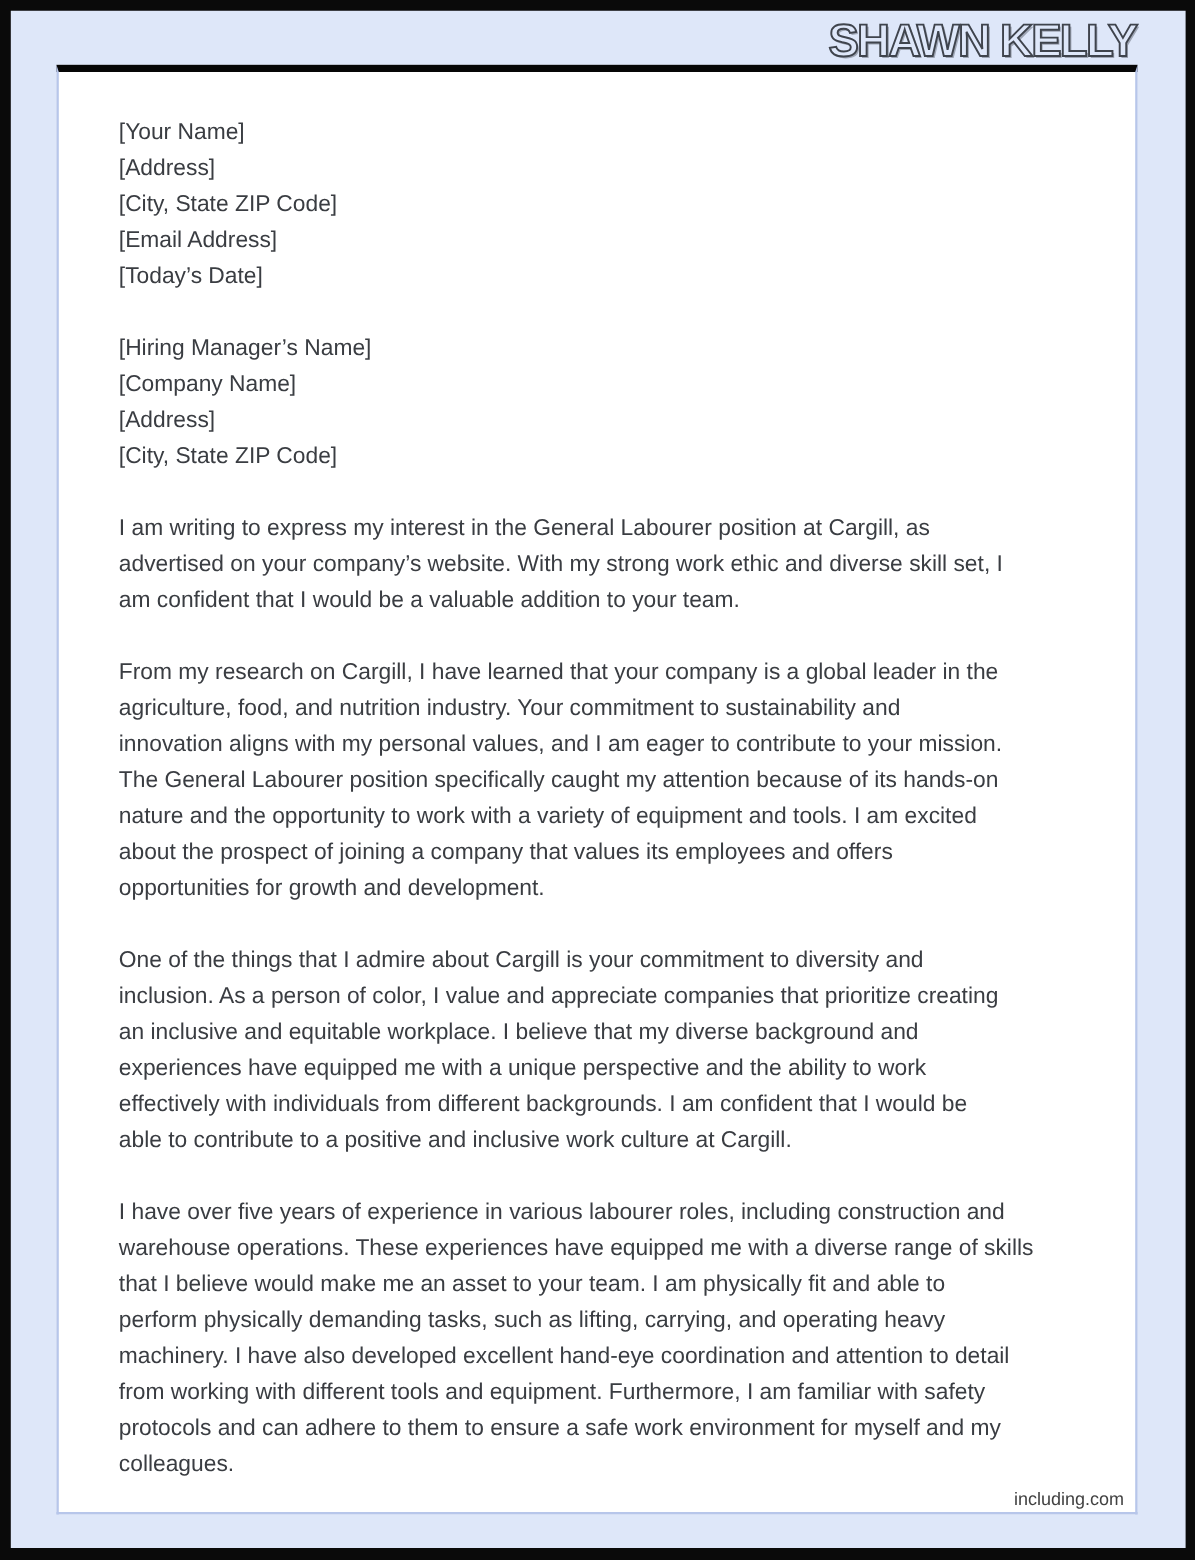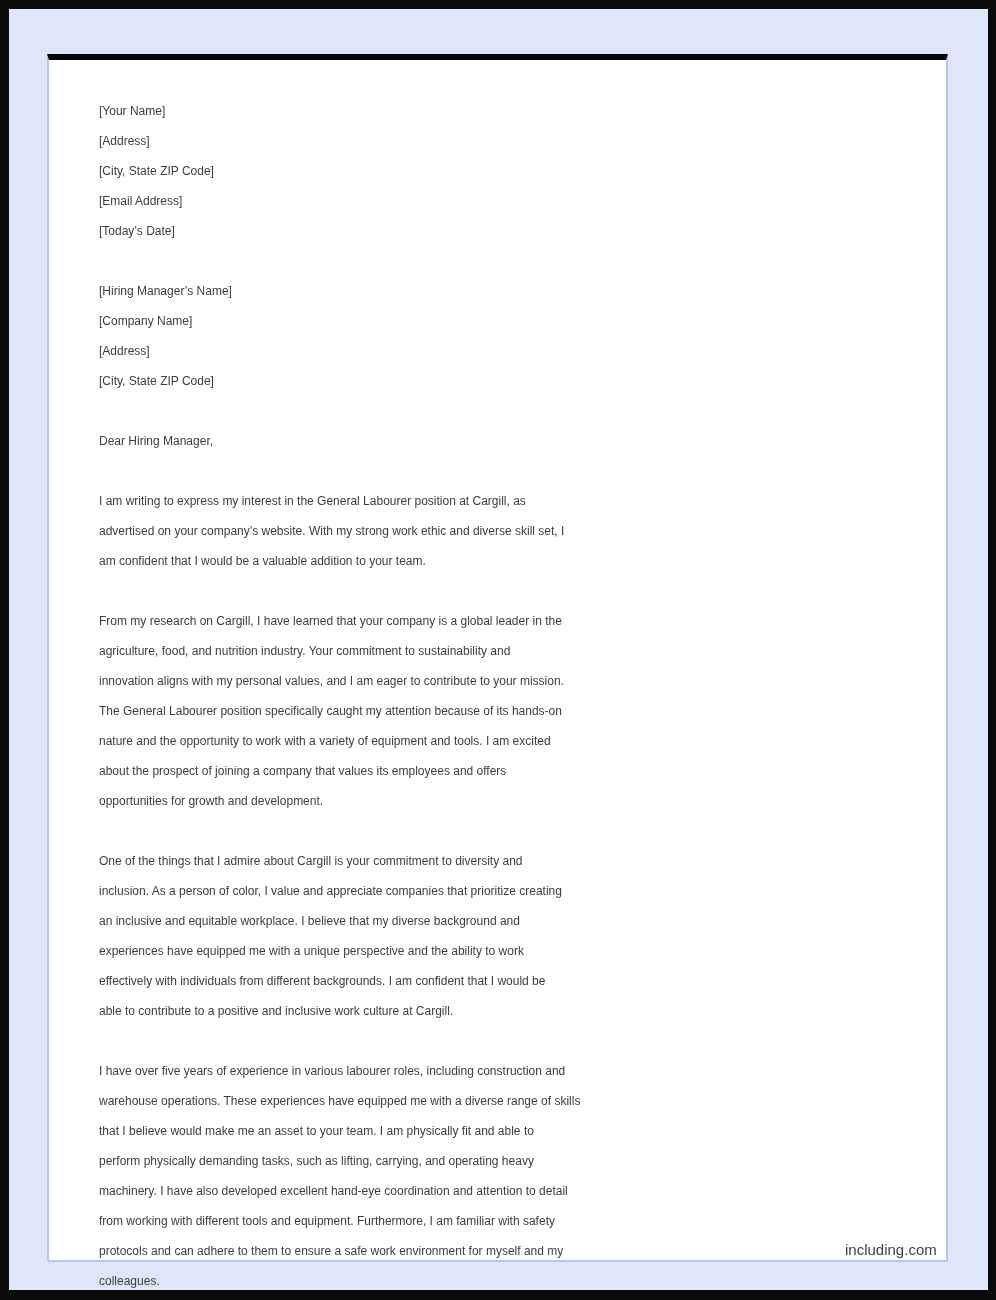--- a/index.html
+++ b/index.html
@@ -56,54 +56,54 @@
   }
   .letter{
     position:absolute;
     left:99px;top:96px;
     width:820px;
     z-index:10;
     color:var(--text);
   }
   .letter p{
     margin:0 0 30px 0;
-    font-size:12px;
+    font-size:19px;
     line-height:30px;
     white-space:pre-line;
   }
   .watermark{
     position:absolute;
     left:845px;top:1241px;
     font-size:15px;
     line-height:18px;
     color:var(--watermark);
     z-index:12;
     white-space:nowrap;
   }
 </style>
 </head>
 <body>
 
 <div class="page">
   <div class="page-bg"></div>
 
+  <div class="header-name">SHAWN KELLY</div>
 
   <div class="panel"></div>
 
   <div class="letter">
     <p>[Your Name]
 [Address]
 [City, State ZIP Code]
 [Email Address]
 [Today’s Date]</p>
     <p>[Hiring Manager’s Name]
 [Company Name]
 [Address]
 [City, State ZIP Code]</p>
-    <p>Dear Hiring Manager,</p>
     <p>I am writing to express my interest in the General Labourer position at Cargill, as
 advertised on your company’s website. With my strong work ethic and diverse skill set, I
 am confident that I would be a valuable addition to your team.</p>
     <p>From my research on Cargill, I have learned that your company is a global leader in the
 agriculture, food, and nutrition industry. Your commitment to sustainability and
 innovation aligns with my personal values, and I am eager to contribute to your mission.
 The General Labourer position specifically caught my attention because of its hands-on
 nature and the opportunity to work with a variety of equipment and tools. I am excited
 about the prospect of joining a company that values its employees and offers
 opportunities for growth and development.</p>

